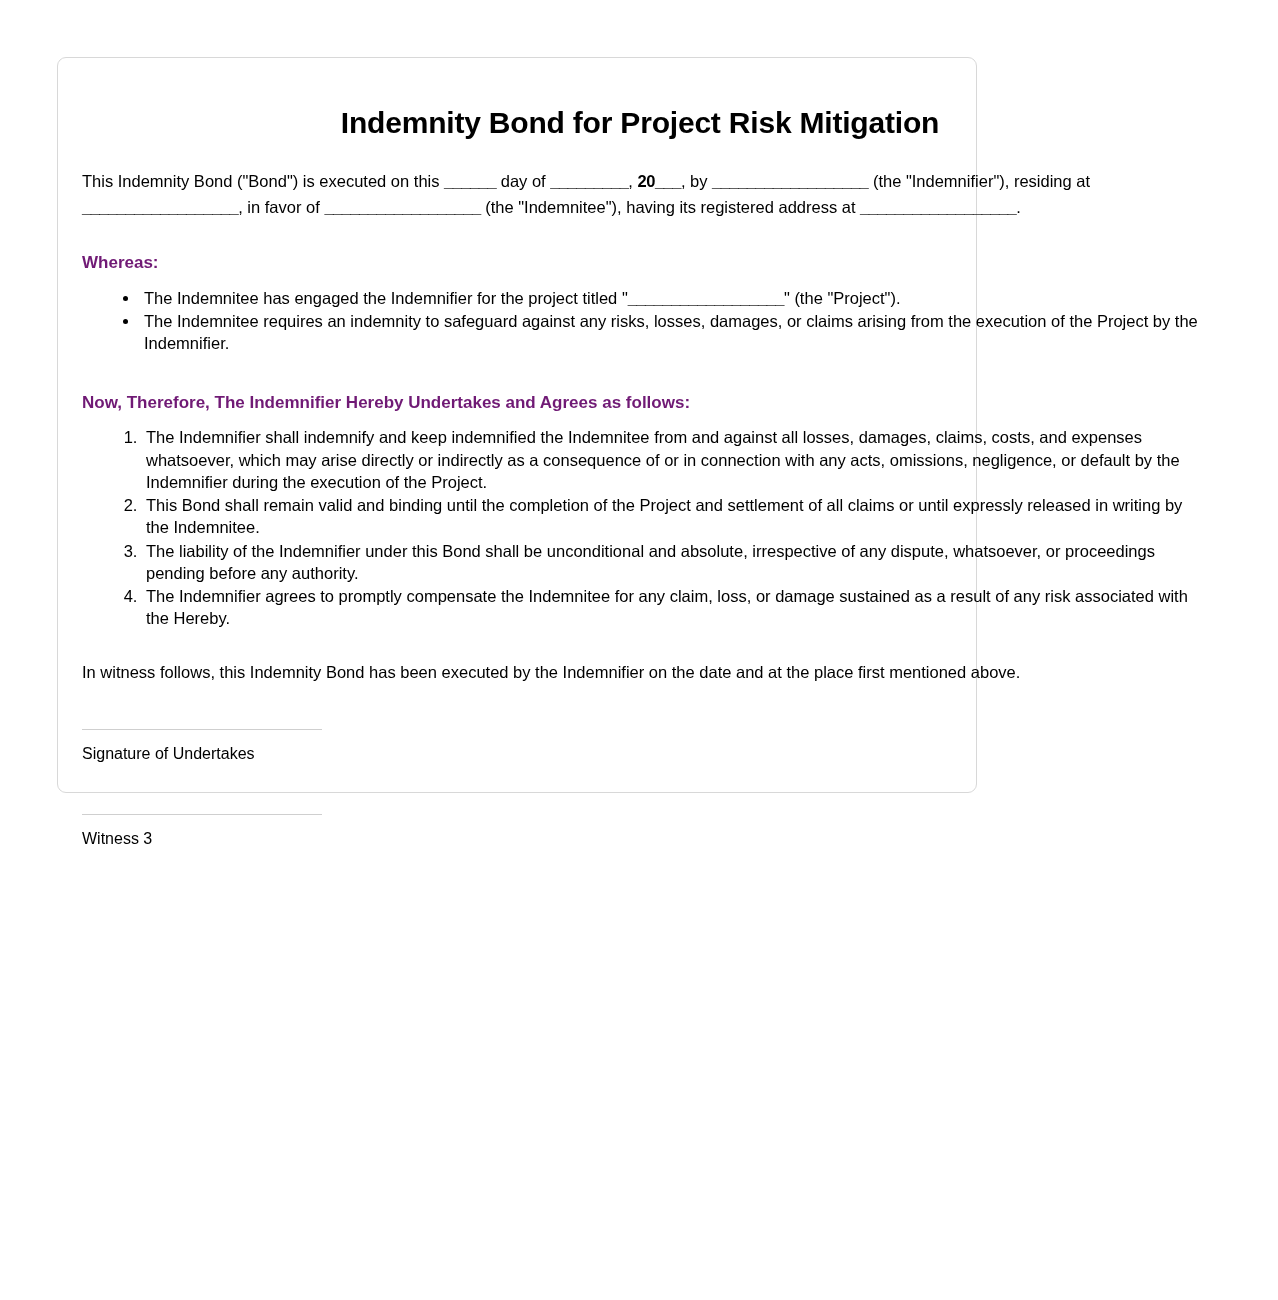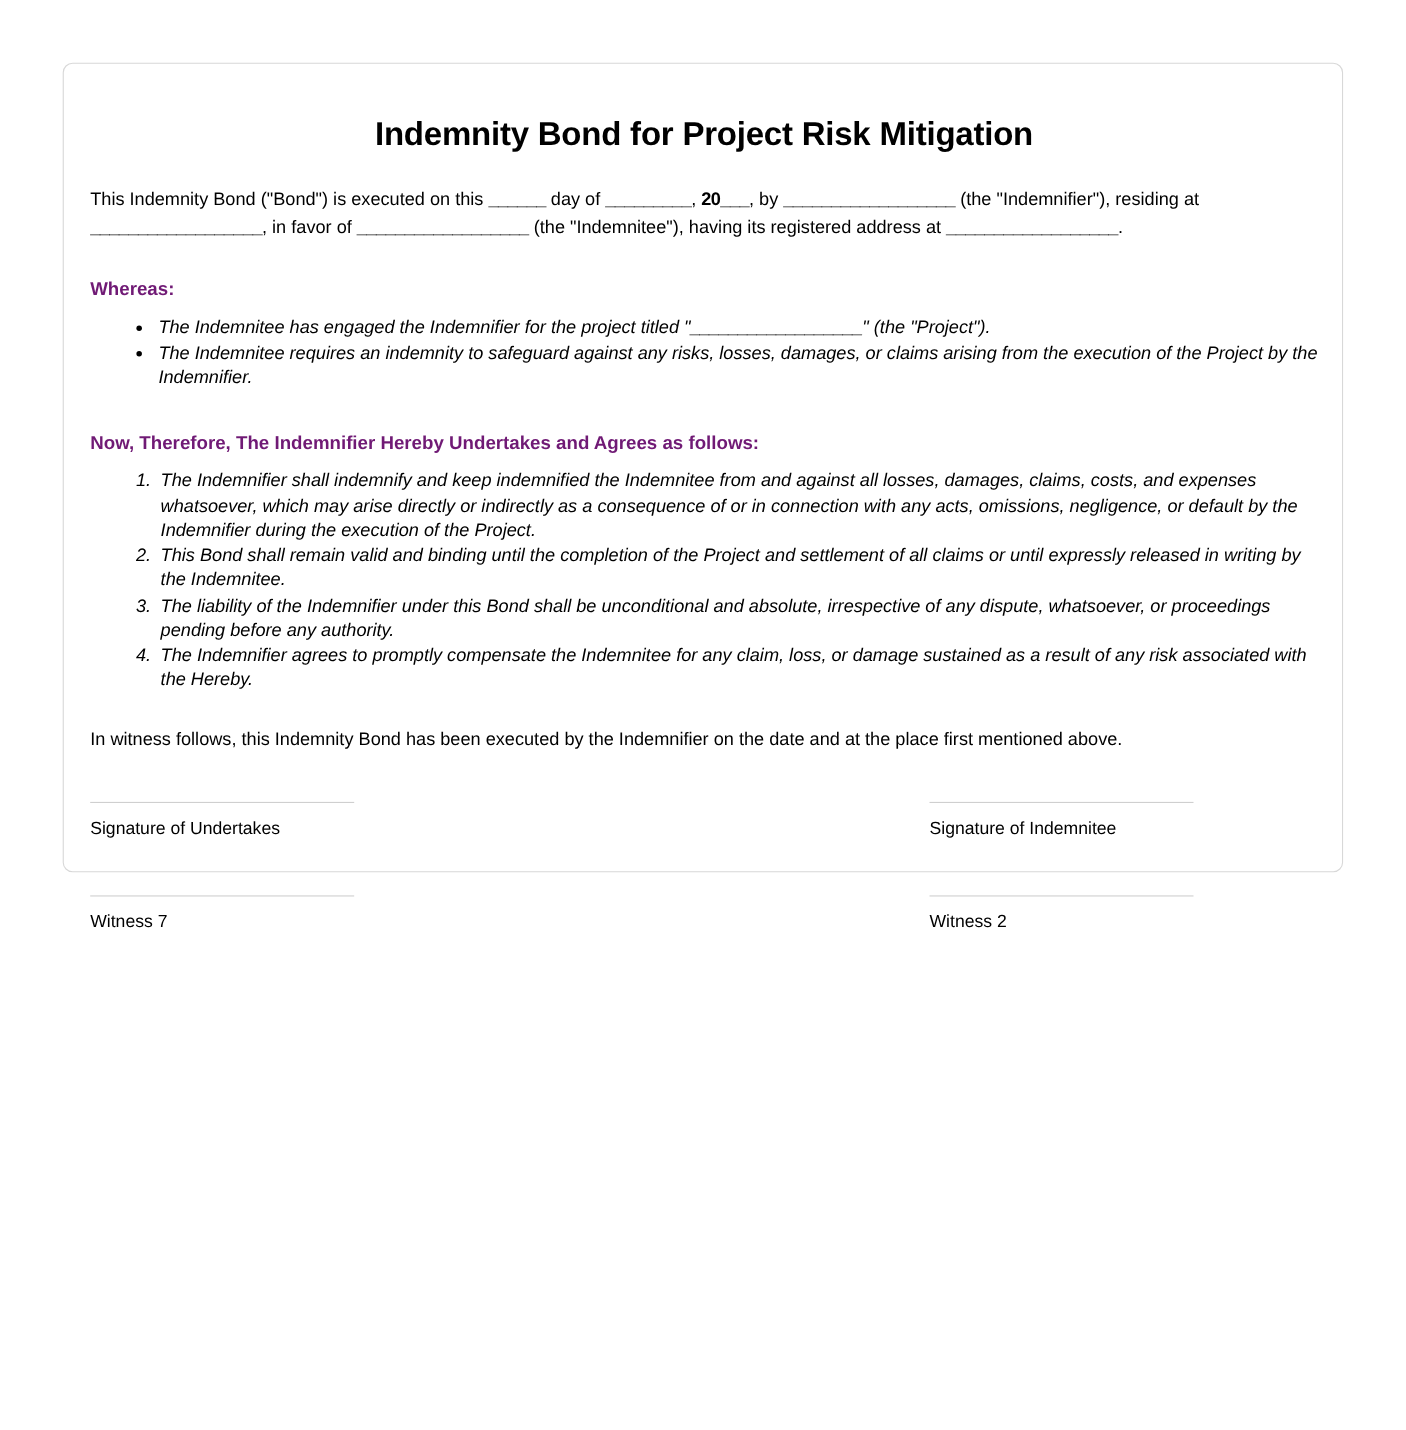--- a/index.html
+++ b/index.html
@@ -21,21 +21,21 @@
     width: 1278px;
     height: 1300px;
     background: #ffffff;
   }
 
   
   .doc-card {
     position: absolute;
     left: 57px;
     top: 57px;
-    width: 1164px;
+    width: 920px;
     height: 736px;
     box-sizing: border-box;
     background: #ffffff;
     border: 1px solid #d8d8d8;
     border-radius: 9px;
     padding: 26px 24px 0 24px;
   }
 
   .doc-inner {
     width: 1116px;
@@ -96,21 +96,20 @@
   ul.whereas-list { list-style-type: disc; }
   ol.undertakings-list {
     list-style-type: decimal;
     padding-left: 60px;
   }
 
   ul.whereas-list > li,
   ol.undertakings-list > li {
     margin: 0 0 1px 0;
     padding-left: 4px;
-    font-style: italic;
   }
 
   .closing {
     margin: 30px 0 0 0;
     font-size: 16.5px;
     line-height: 1.5;
     color: #000000;
   }
 
   
@@ -177,33 +176,23 @@
 
       <div class="sign-block">
 
         <div class="sign-col left">
           <div class="sign-group">
             <div class="sign-line"></div>
             <div class="sign-label">Signature of Undertakes</div>
           </div>
           <div class="sign-group">
             <div class="sign-line"></div>
-            <div class="sign-label last">Witness 7</div>
+            <div class="sign-label last">Witness 3</div>
           </div>
         </div>
 
-        <div class="sign-col right">
-          <div class="sign-group">
-            <div class="sign-line"></div>
-            <div class="sign-label">Signature of Indemnitee</div>
-          </div>
-          <div class="sign-group">
-            <div class="sign-line"></div>
-            <div class="sign-label last">Witness 2</div>
-          </div>
-        </div>
 
       </div>
 
     </div>
   </div>
 
 </div>
 
 </body></html>

